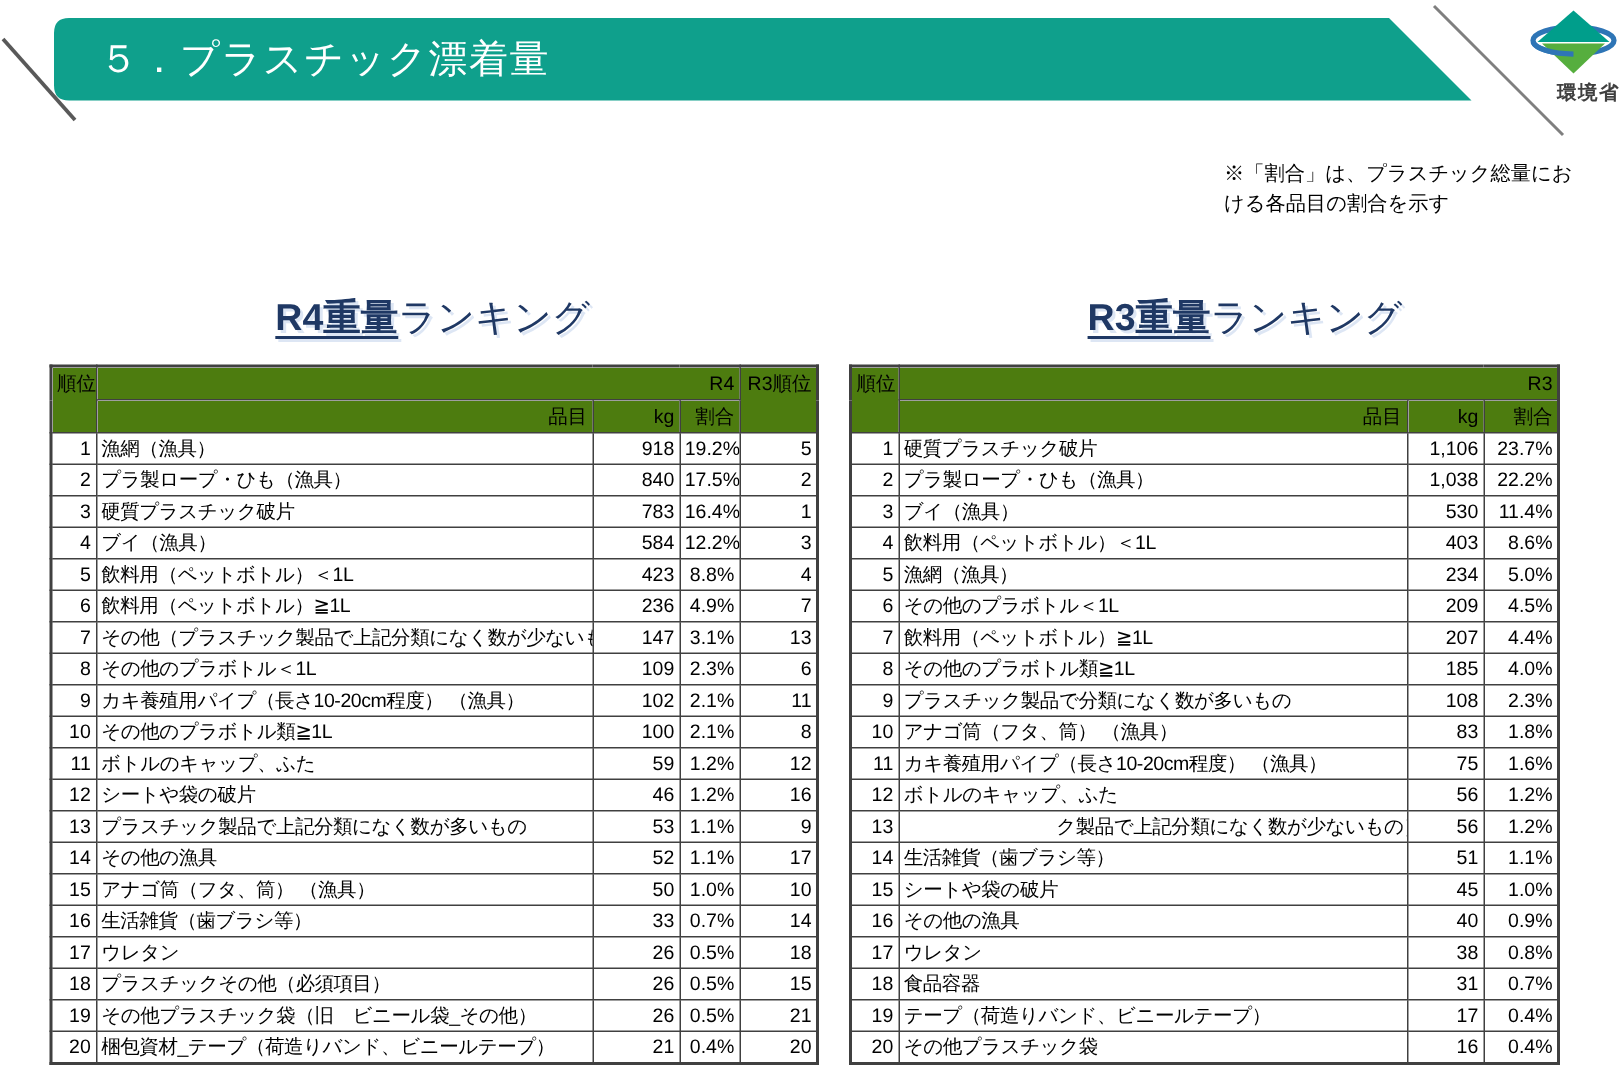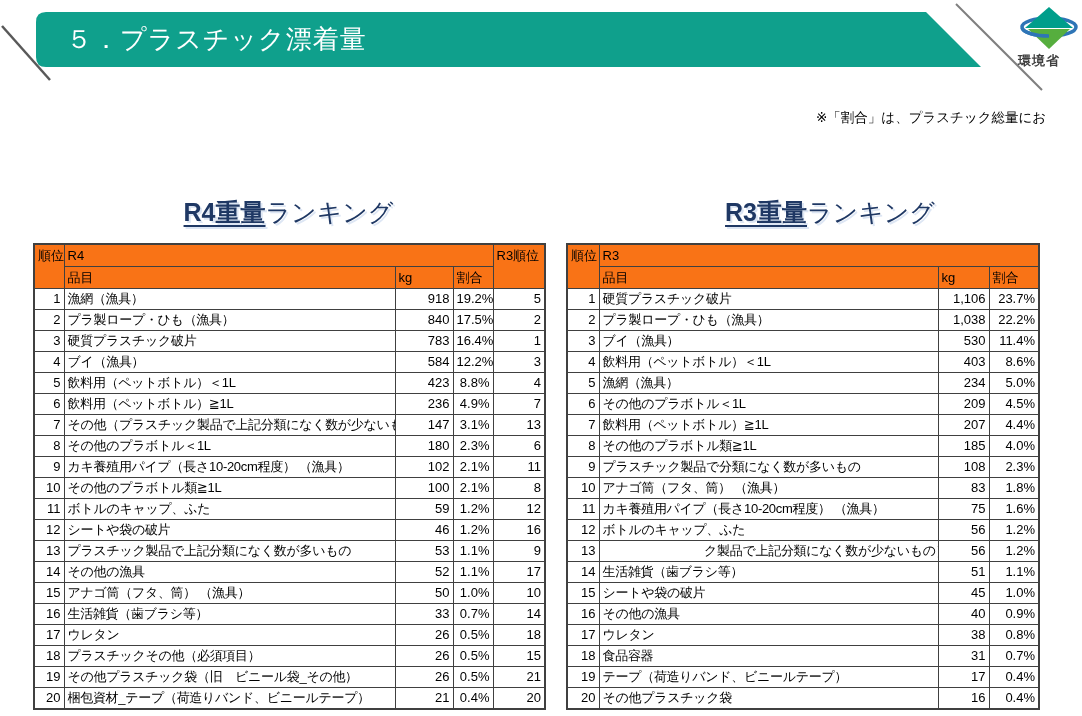--- a/index.html
+++ b/index.html
@@ -7,45 +7,45 @@
     position:relative;width:1082px;height:716px;background:#ffffff;overflow:hidden;
     font-family:"Liberation Sans","DejaVu Sans",sans-serif;color:#000;
   }
   
   .banner-svg{position:absolute;left:0;top:0;}
   .banner-title{
     position:absolute;left:66px;top:12px;height:55px;line-height:55px;
     color:#ffffff;font-size:26px;font-weight:normal;letter-spacing:1px;
   }
   
-  .logo{position:absolute;left:1018px;top:4px;width:62px;text-align:left;}
+  .logo{position:absolute;left:1018px;top:4px;width:62px;text-align:right;}
   .logo-caption{font-size:13px;font-weight:bold;color:#3f3f3f;letter-spacing:1px;margin-top:-2px;}
   
   .intro{position:absolute;left:44px;top:104px;white-space:nowrap;}
   .intro .bullet{font-size:15px;vertical-align:2px;margin-right:8px;}
   .intro .lead-bold{font-size:21px;font-weight:bold;}
   .intro .lead-paren{font-size:14px;font-weight:bold;}
   .intro .lead-tail{font-size:21px;font-weight:bold;}
   
-  .note{position:absolute;left:816px;top:108px;width:262px;font-size:13.5px;line-height:20px;color:#000;}
+  .note{position:absolute;left:816px;top:108px;width:262px;font-size:13.5px;line-height:20px;color:#000;font-family:Liberation Mono, monospace;}
   
   .tbl-block{position:absolute;top:190px;}
   .tbl-block.left{left:33px;width:511px;}
   .tbl-block.right{left:566px;width:528px;}
   .tbl-title{
     height:44px;line-height:44px;text-align:center;color:#1F3864;font-size:25px;
     margin-bottom:9px;text-shadow:2px 2px 0 rgba(68,114,196,0.18);
   }
   .tbl-title .t-bold{font-weight:bold;text-decoration:underline;text-decoration-thickness:2px;text-underline-offset:4px;}
   table{border-collapse:collapse;table-layout:fixed;font-size:13px;}
   .tbl-block.left table{width:511px;}
   .tbl-block.right table{width:472px;}
   th,td{border:1px solid #404040;padding:0 3px;overflow:hidden;white-space:nowrap;}
   table{border:2px solid #404040;}
-  thead th{background:#f97316;font-weight:400;text-align:left;height:21px;line-height:21px;}
+  thead th{background:#4d7c0f;font-weight:400;text-align:right;height:21px;line-height:21px;}
   thead th.th-top{vertical-align:top;}
   tbody td{background:#ffffff;height:20px;line-height:20px;letter-spacing:-0.3px;}
   td.c-rank,td.c-kg,td.c-ratio,td.c-prev{text-align:right;letter-spacing:0;}
   td.c-item{text-align:left;}
 </style>
 </head>
 <body>
 
 <div class="slide">
 
@@ -62,20 +62,21 @@
       <polygon points="31,3 55,24 7,24" fill="#009E8B"></polygon>
       <polygon points="10,25 52,25 31,45" fill="#56AE3E"></polygon>
       <path d="M 4,24 A 27,9 0 0 0 31,32" fill="none" stroke="#2E75B6" stroke-width="3.5"></path>
     </svg>
     <div class="logo-caption">環境省</div>
   </div>
 
 
   <div class="note">
     <div>※「割合」は、プラスチック総量にお</div>
+    <div>ける各品目の割合を示す</div>
   </div>
 
   <section class="tbl-block left">
     <div class="tbl-title">
       <span class="t-bold">R4重量</span><span>ランキング</span>
     </div>
     <table>
       <colgroup>
         <col style="width:30px">
           <col style="width:331px">
@@ -141,21 +142,21 @@
           <tr>
             <td class="c-rank">7</td>
             <td class="c-item">その他（プラスチック製品で上記分類になく数が少ないもの）</td>
             <td class="c-kg">147</td>
             <td class="c-ratio">3.1%</td>
             <td class="c-prev">13</td>
           </tr>
           <tr>
             <td class="c-rank">8</td>
             <td class="c-item">その他のプラボトル＜1L</td>
-            <td class="c-kg">180</td>
+            <td class="c-kg">109</td>
             <td class="c-ratio">2.3%</td>
             <td class="c-prev">6</td>
           </tr>
           <tr>
             <td class="c-rank">9</td>
             <td class="c-item">カキ養殖用パイプ（長さ10-20cm程度） （漁具）</td>
             <td class="c-kg">102</td>
             <td class="c-ratio">2.1%</td>
             <td class="c-prev">11</td>
           </tr>

